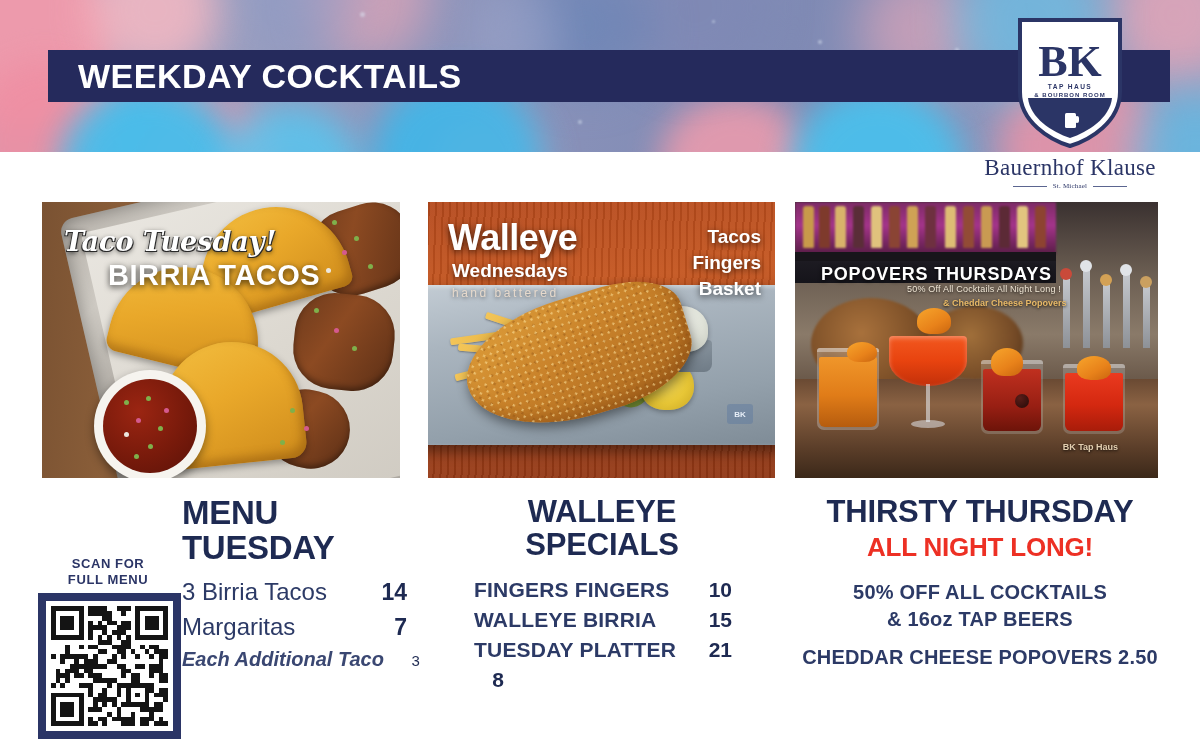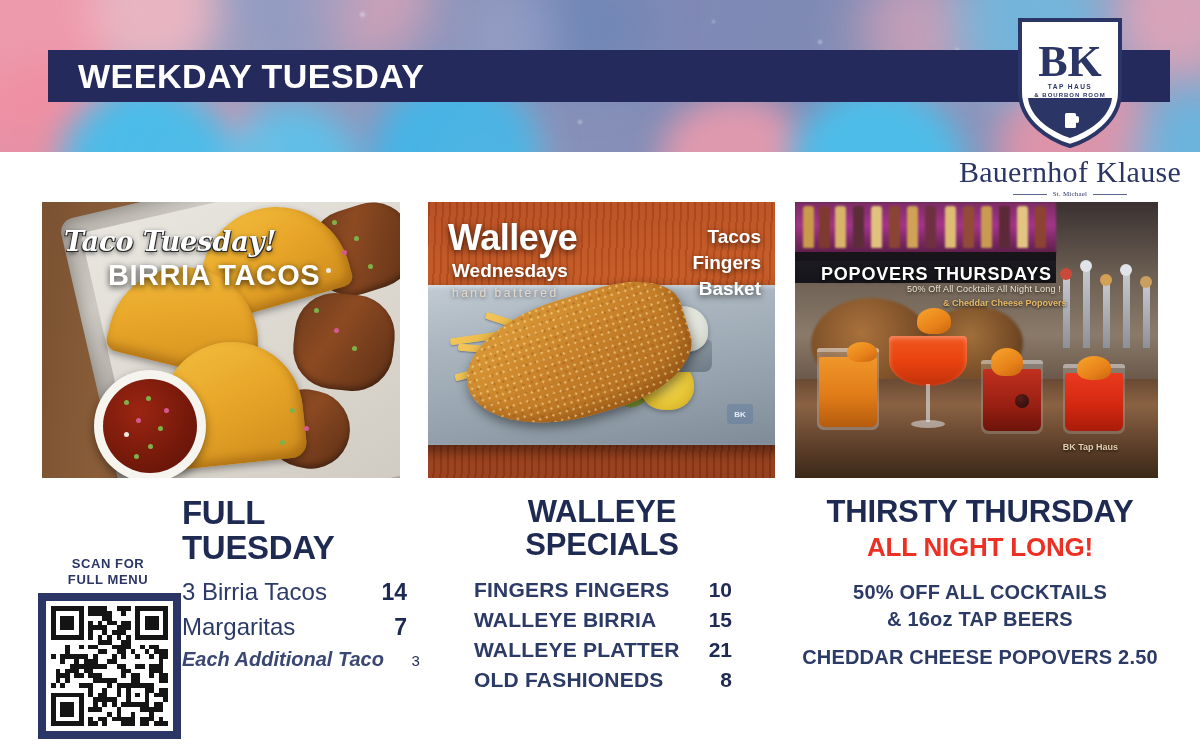--- a/index.html
+++ b/index.html
@@ -105,21 +105,21 @@
 
   .brandline {
     position: absolute;
     left: 955px; top: 155px;
     width: 230px;
     text-align: center;
     z-index: 9;
   }
   .brandline .brand-name {
     font-family: "Liberation Serif", serif;
-    font-size: 30px;
+    font-size: 23px;
     color: #2b3566;
     letter-spacing: .3px;
     white-space: nowrap;
   }
   .brandline .brand-sub-row {
     display: flex;
     align-items: center;
     justify-content: center;
     gap: 6px;
     margin-top: 1px;
@@ -722,21 +722,21 @@
     <div class="blob c9"></div>
     <div class="speck" style="left:360px;top:12px;width:5px;height:5px;"></div>
     <div class="speck" style="left:818px;top:40px;width:4px;height:4px;"></div>
     <div class="speck" style="left:712px;top:20px;width:3px;height:3px;"></div>
     <div class="speck" style="left:955px;top:48px;width:4px;height:4px;"></div>
     <div class="speck" style="left:578px;top:120px;width:4px;height:4px;"></div>
     <div class="speck" style="left:1042px;top:120px;width:4px;height:4px;"></div>
   </div>
 
   <div class="title-bar">
-    <div class="title-bar-text">WEEKDAY TUESDAY</div>
+    <div class="title-bar-text">WEEKDAY COCKTAILS</div>
   </div>
 
   <div class="logo-wrap">
     <div class="shield">
       <svg width="104" height="130" viewBox="0 0 104 130" xmlns="http://www.w3.org/2000/svg">
         <path d="M2 2 H102 V74 C102 104 72 122 52 128 C32 122 2 104 2 74 Z" fill="#ffffff" stroke="#2b3566" stroke-width="4"></path>
         <path d="M10 80 H94 C92 100 70 114 52 120 C34 114 12 100 10 80 Z" fill="#2b3566"></path>
         <text x="52" y="58" font-family="Liberation Serif, serif" font-size="44" font-weight="bold" fill="#2b3566" text-anchor="middle">BK</text>
         <text x="52" y="71" font-family="Liberation Sans, sans-serif" font-size="6.6" font-weight="bold" fill="#2b3566" text-anchor="middle" letter-spacing="1.4">TAP HAUS</text>
         <text x="52" y="79" font-family="Liberation Sans, sans-serif" font-size="6" font-weight="bold" fill="#2b3566" text-anchor="middle" letter-spacing="1">&amp; BOURBON ROOM</text>
@@ -1537,21 +1537,21 @@
             <i></i>
             <i></i>
             <i></i>
           </div>
       </div>
     </div>
   </div>
 
   <div class="taco-col">
     <div class="col-title">
-      <div>FULL</div>
+      <div>MENU</div>
       <div>TUESDAY</div>
     </div>
     <div class="taco-rows">
       <div class="taco-row">
         <span class="nm">3 Birria Tacos</span>
         <span class="pr">14</span>
       </div>
       <div class="taco-row">
         <span class="nm">Margaritas</span>
         <span class="pr">7</span>
@@ -1571,25 +1571,24 @@
     <div class="wall-rows">
       <div class="wall-row">
         <span class="nm">FINGERS FINGERS</span>
         <span class="pr">10</span>
       </div>
       <div class="wall-row">
         <span class="nm">WALLEYE BIRRIA</span>
         <span class="pr">15</span>
       </div>
       <div class="wall-row">
-        <span class="nm">WALLEYE PLATTER</span>
+        <span class="nm">TUESDAY PLATTER</span>
         <span class="pr">21</span>
       </div>
       <div class="wall-row">
-        <span class="nm">OLD FASHIONEDS</span>
         <span class="pr">8</span>
       </div>
     </div>
   </div>
 
   <div class="ck-col">
     <div class="col-title">
       <div>THIRSTY THURSDAY</div>
     </div>
     <div class="ck-highlight">ALL NIGHT LONG!</div>

